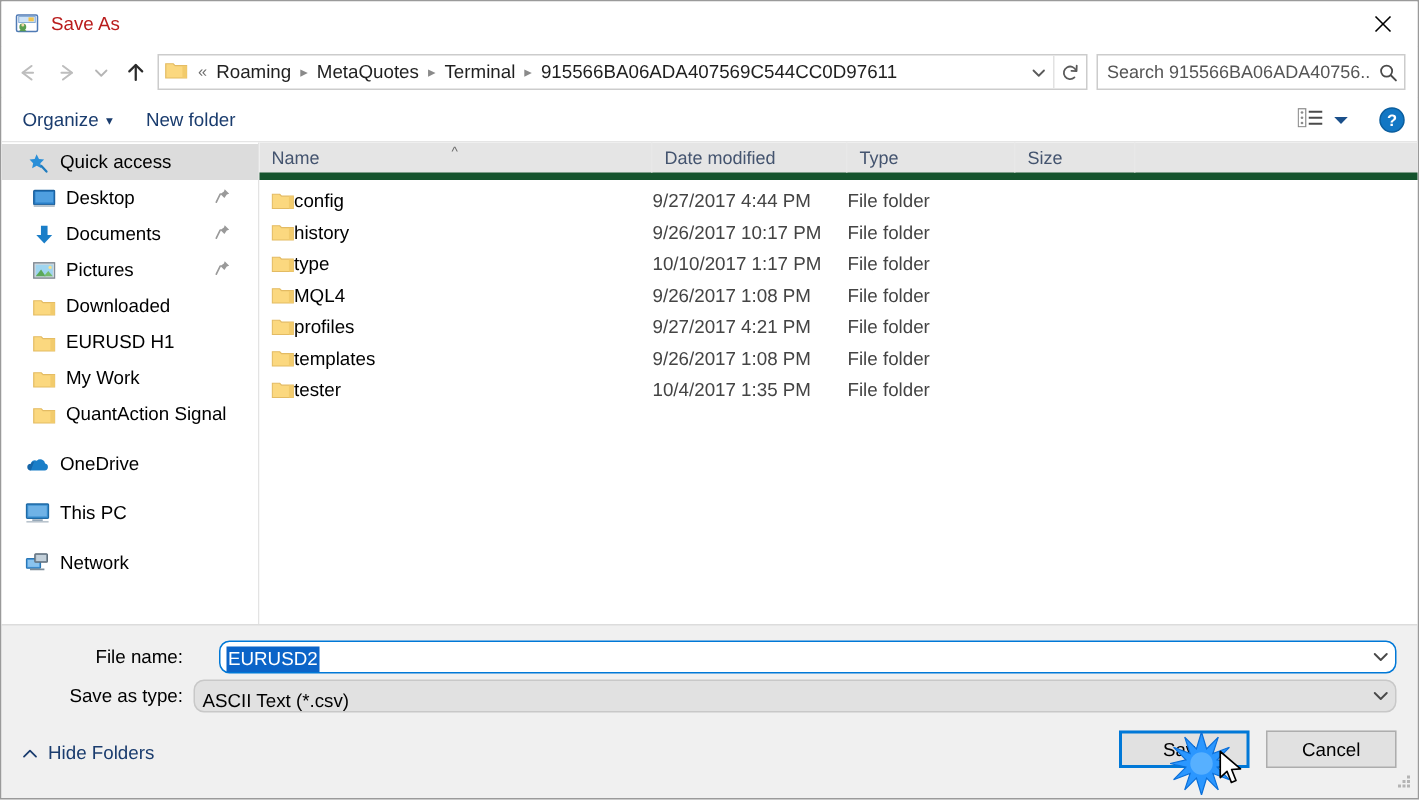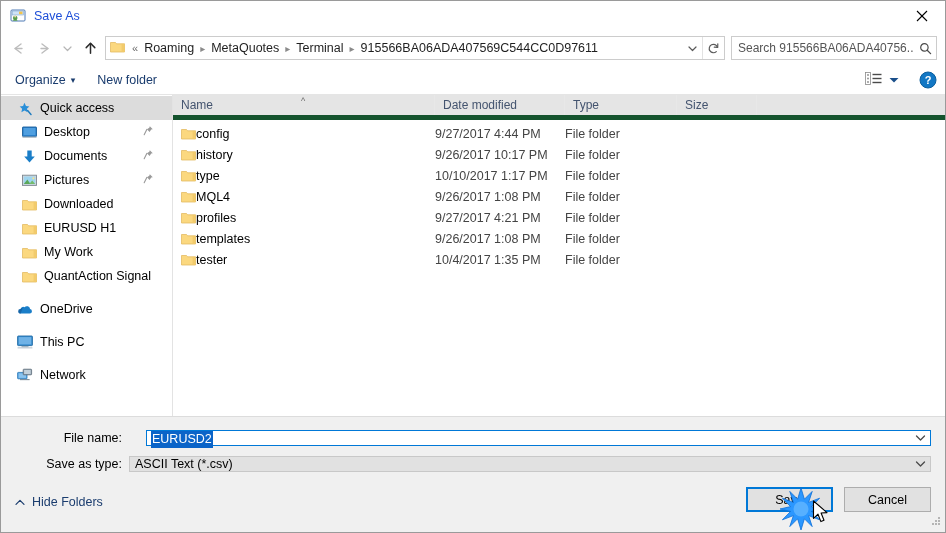--- a/index.html
+++ b/index.html
@@ -28,21 +28,21 @@
   #titlebar {
     height: 30px; min-height: 30px;
     background: #ffffff;
     display: flex; align-items: center;
     position: relative;
   }
   #title-icon {
     width: 16px; height: 16px; margin-left: 9px; margin-right: 8px;
     position: relative; flex: none;
   }
-  #title-text { font-size: 12.5px; color: #1d4ed8; }
+  #title-text { font-size: 12.5px; color: #b91c1c; }
   #close-button {
     position: absolute; right: 0; top: 0;
     width: 46px; height: 30px;
     display: flex; align-items: center; justify-content: center;
     font-size: 15px; color: #000; font-family: "Liberation Sans", sans-serif;
     cursor: default;
   }
   #close-button svg { display:block; }
 
   
@@ -182,22 +182,22 @@
     position: absolute; left: 0; right: 0; height: 22px;
     display: flex; align-items: center;
   }
   #row-filename { top: 10px; gap: 17px; }
   #row-filetype { top: 36px; }
   .field-label {
     width: 128px; text-align: right; padding-right: 7px;
     font-size: 12.5px; color: #000; flex: none;
   }
   .field-box {
-    height: 16px; flex: 1 1 auto; margin-right: 14px;
-    display: flex; align-items: flex-start; position: relative;
+    height: 22px; flex: 1 1 auto; margin-right: 14px;
+    display: flex; align-items: flex-end; position: relative; border-radius: 7px;
   }
   #fn-box { background: #ffffff; border: 1px solid #0078d7; }
   #ft-box { background: #e1e1e1; border: 1px solid #c8c8c8; }
   #fn-value {
     font-size: 12.5px; color: #ffffff; background: #0b64c8;
     margin-left: 4px; padding: 1px 1px 1px 1px; line-height: 15px;
   }
   #ft-value { font-size: 12.5px; color: #000; margin-left: 5px; }
   .combo-arrow {
     position: absolute; right: 0; top: 0; bottom: 0; width: 20px;

